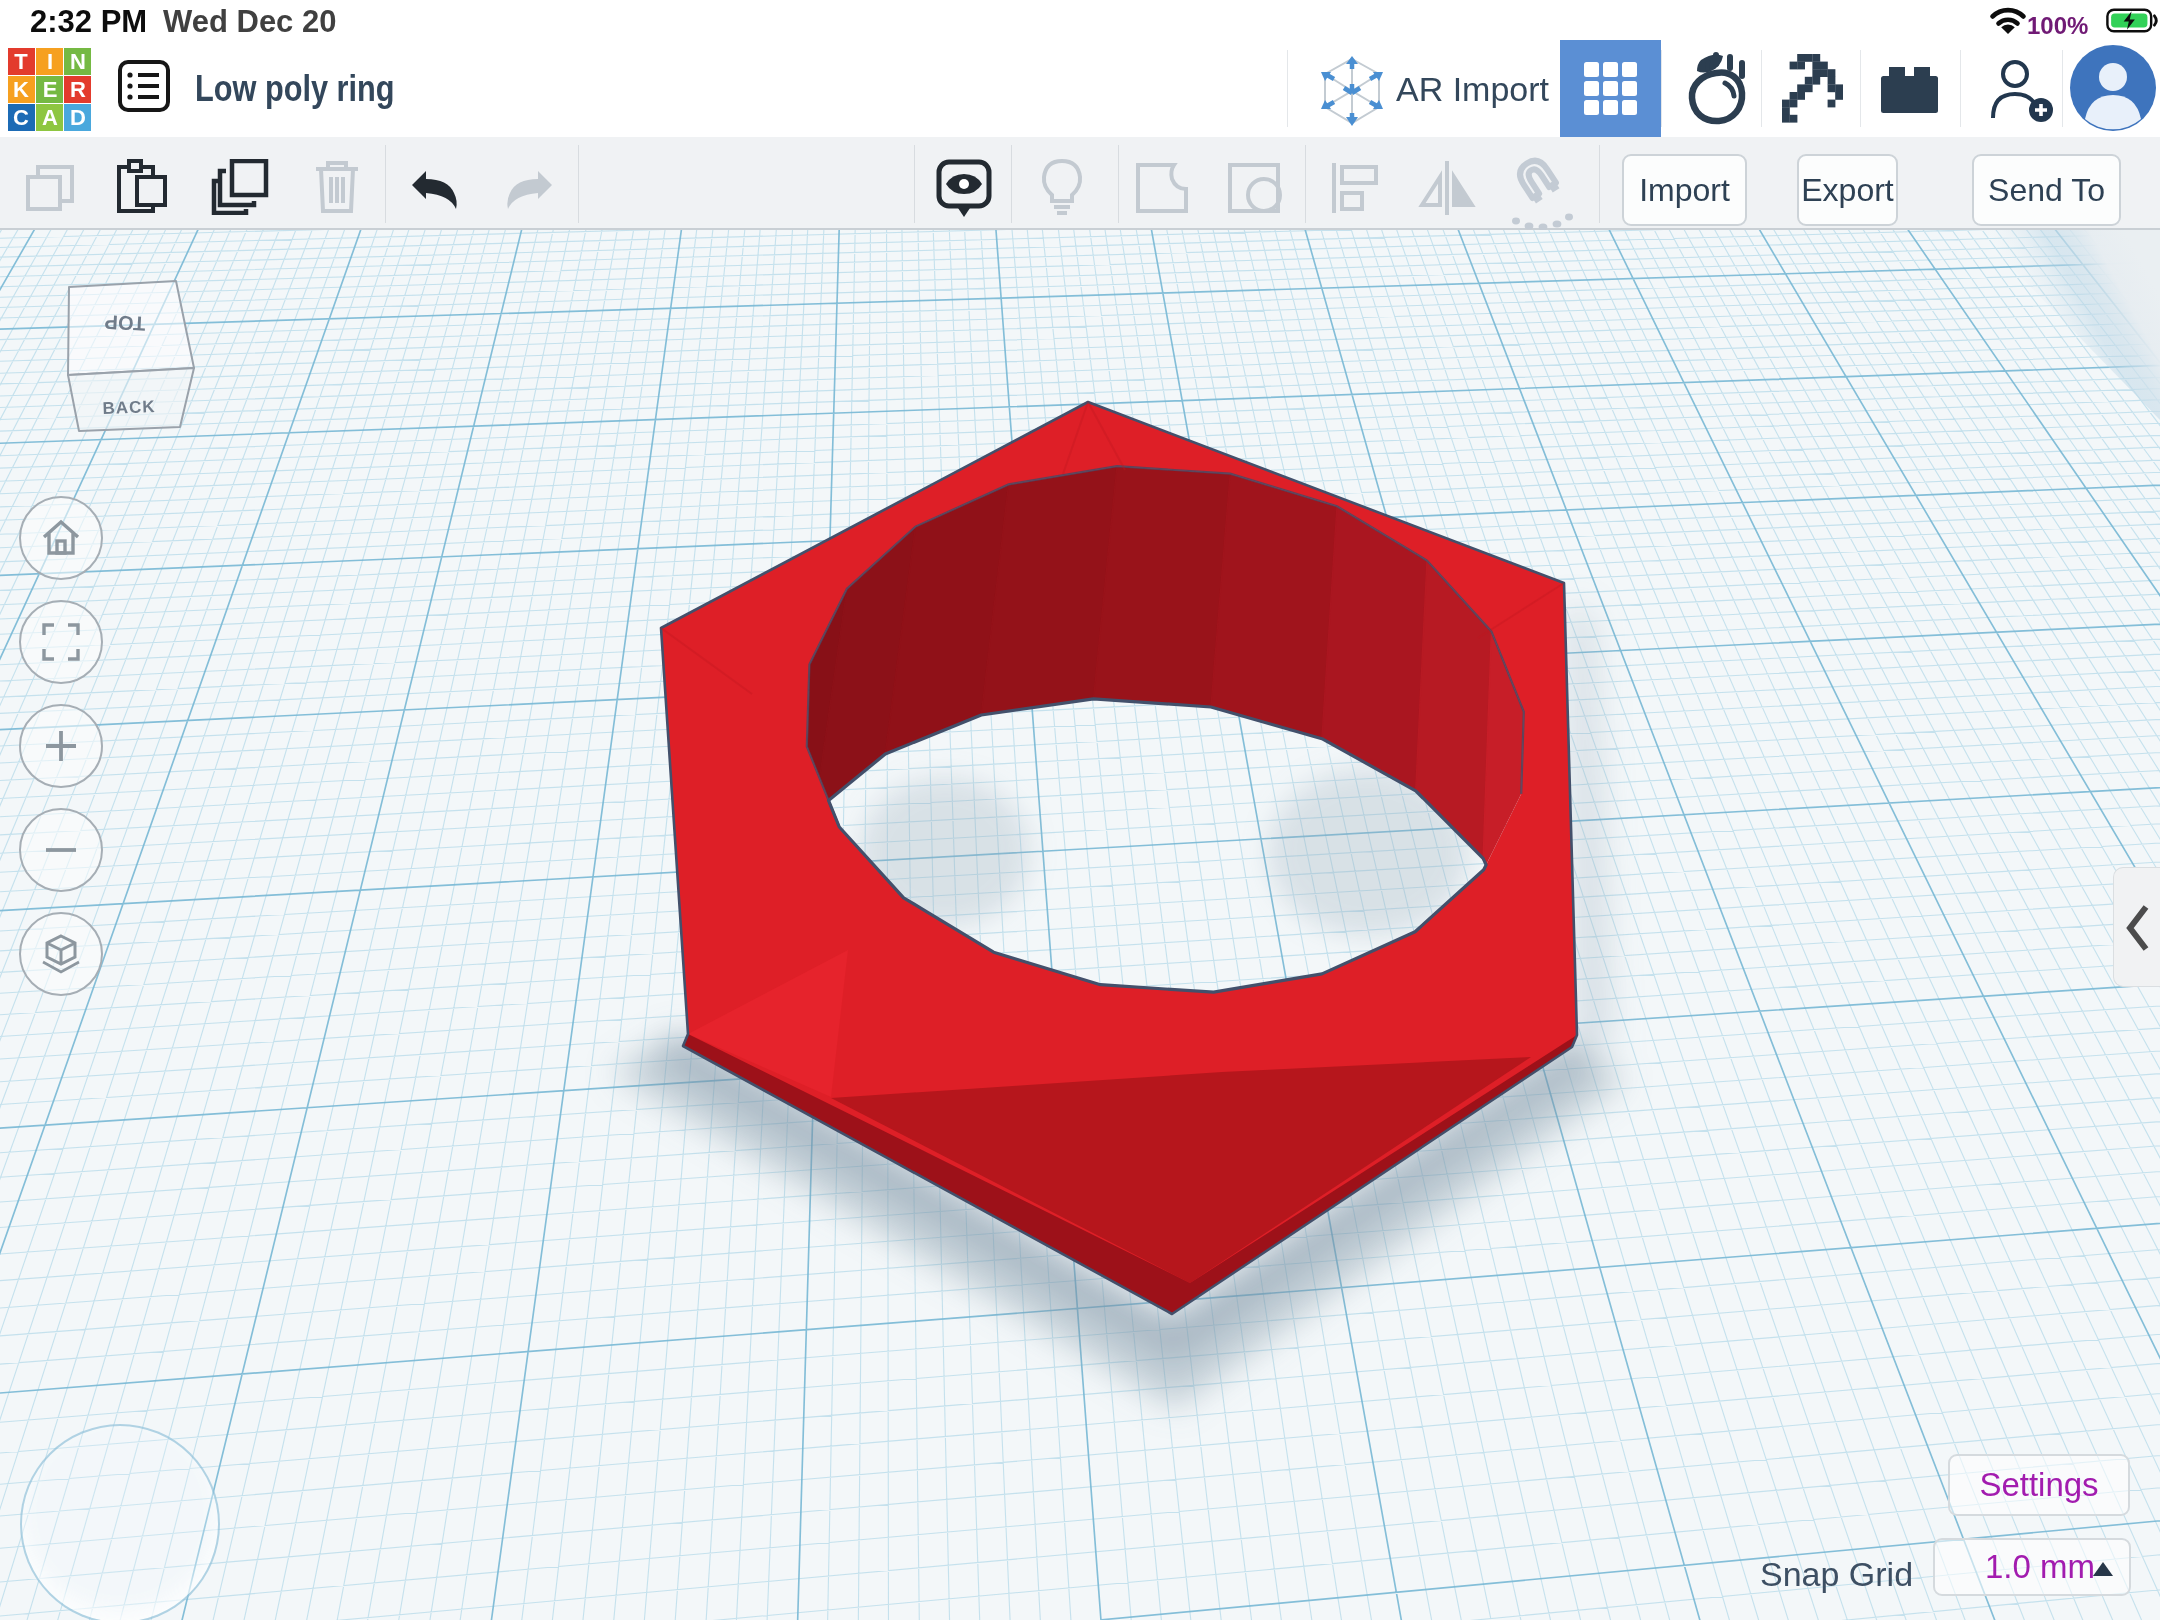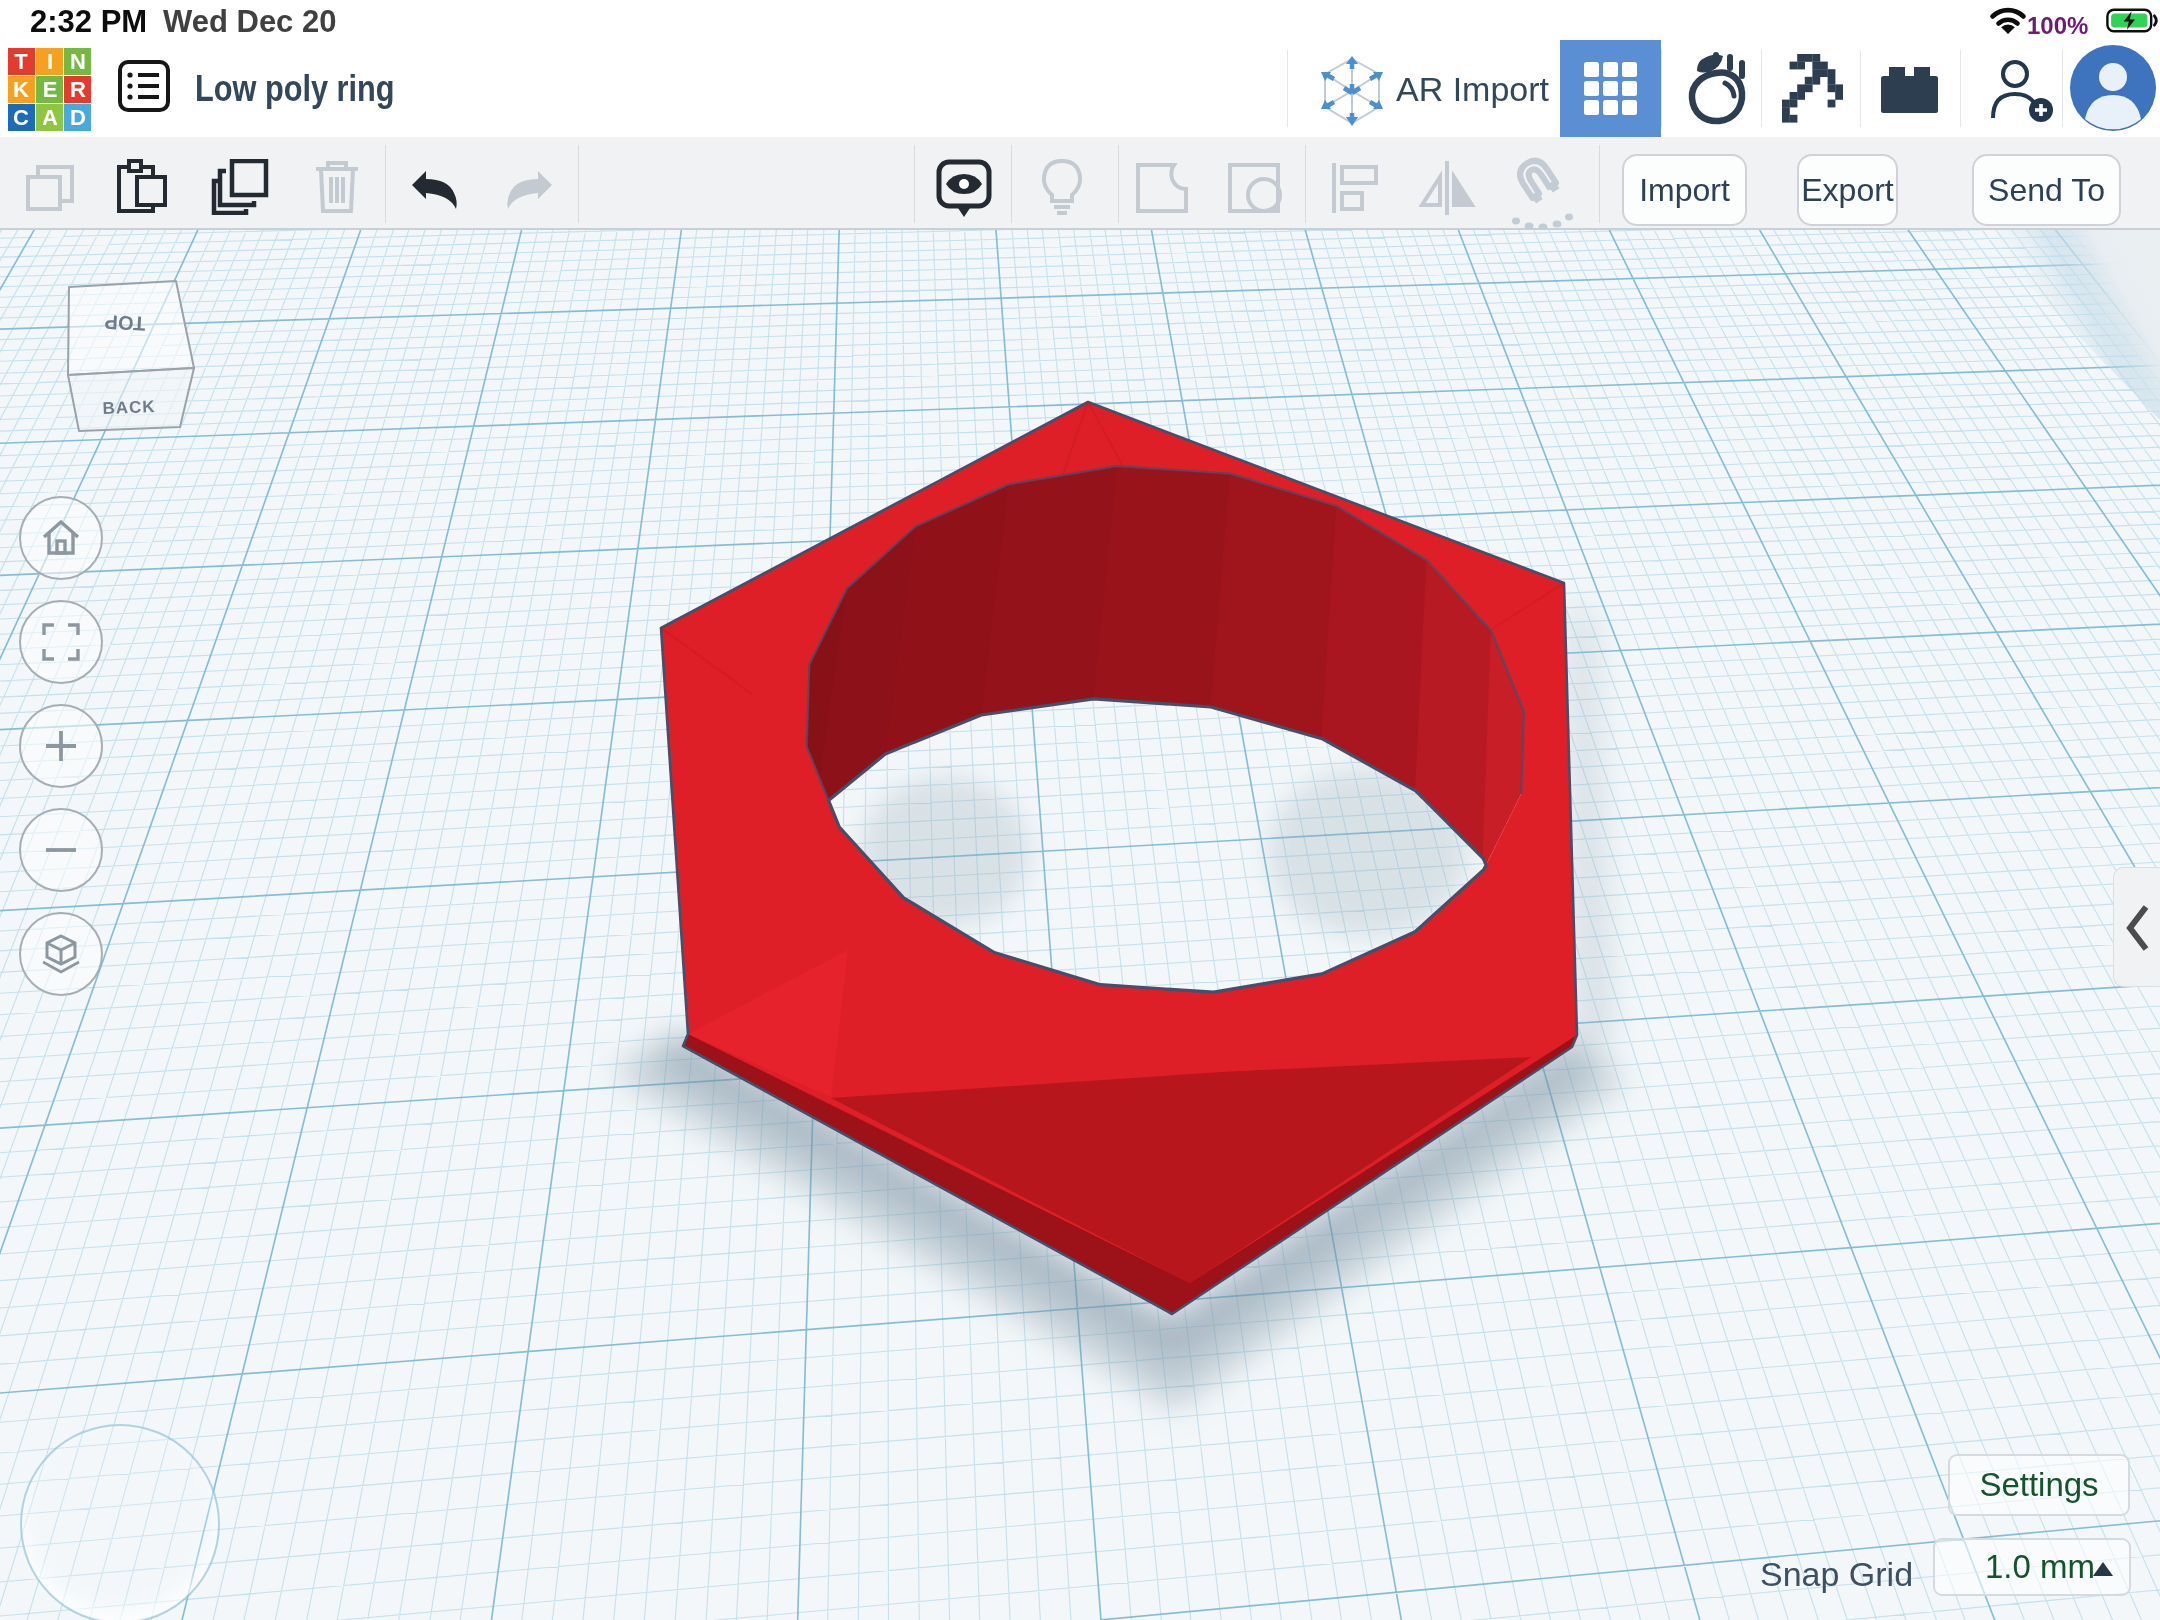--- a/index.html
+++ b/index.html
@@ -2,22 +2,22 @@
 <html><head><meta charset="utf-8"><style>
 * { margin:0; padding:0; box-sizing:border-box; }
 html,body { width:2160px; height:1620px; overflow:hidden; font-family:"Liberation Sans", sans-serif; background:#fff; }
 .abs { position:absolute; }
 #statusbar { position:absolute; left:0; top:0; width:1884px; height:40px; background:#fff; }
 #tb1 { position:absolute; left:0; top:40px; width:2160px; height:97px; background:#fff; }
 #tb2 { position:absolute; left:0; top:137px; width:2160px; height:93px; background:#f0f2f4; border-bottom:2px solid #c9cfd4; }
 #canvas { position:absolute; left:0; top:230px; width:2160px; height:1390px; background:#eef3f6; }
 .sep2 { position:absolute; top:8px; height:78px; width:1px; background:#d8dce0; }
 .sep1 { position:absolute; top:10px; height:77px; width:1px; background:#e4e7ea; }
-.btn { position:absolute; top:17px; height:72px; border:2px solid #cdd3d8; border-radius:15px; background:#fcfdfd; color:#2e4154; font-size:32px; text-align:center; line-height:68px; }
-.tbtn { position:absolute; border:2px solid #d5dade; border-radius:9px; background:rgba(255,255,255,0.55); color:#14532d; }
+.btn { position:absolute; top:17px; height:72px; border:2px solid #cdd3d8; border-radius:9px; background:#fcfdfd; color:#2e4154; font-size:32px; text-align:center; line-height:68px; }
+.tbtn { position:absolute; border:2px solid #d5dade; border-radius:9px; background:rgba(255,255,255,0.55); color:#a21caf; }
 .cir { position:absolute; width:84px; height:84px; border-radius:50%; border:2.5px solid #a6aeb5; background:rgba(252,253,253,0.55); }
 </style></head><body>
 
 <div id="statusbar">
   <span style="position:absolute;left:30px;top:4px;font-size:31px;font-weight:700;color:#0d0d0d;">2:32 PM</span>
   <span style="position:absolute;left:163px;top:4px;font-size:31px;font-weight:700;color:#404040;">Wed Dec 20</span>
   <svg class="abs" style="left:1988px;top:6px;" width="40" height="29" viewBox="0 0 40 29">
     <g fill="none" stroke="#0d0d0d" stroke-width="4.6" stroke-linecap="round">
       <path d="M4.5 10.5 A22 22 0 0 1 35.5 10.5"></path>
       <path d="M10.5 17.5 A14 14 0 0 1 29.5 17.5"></path>

